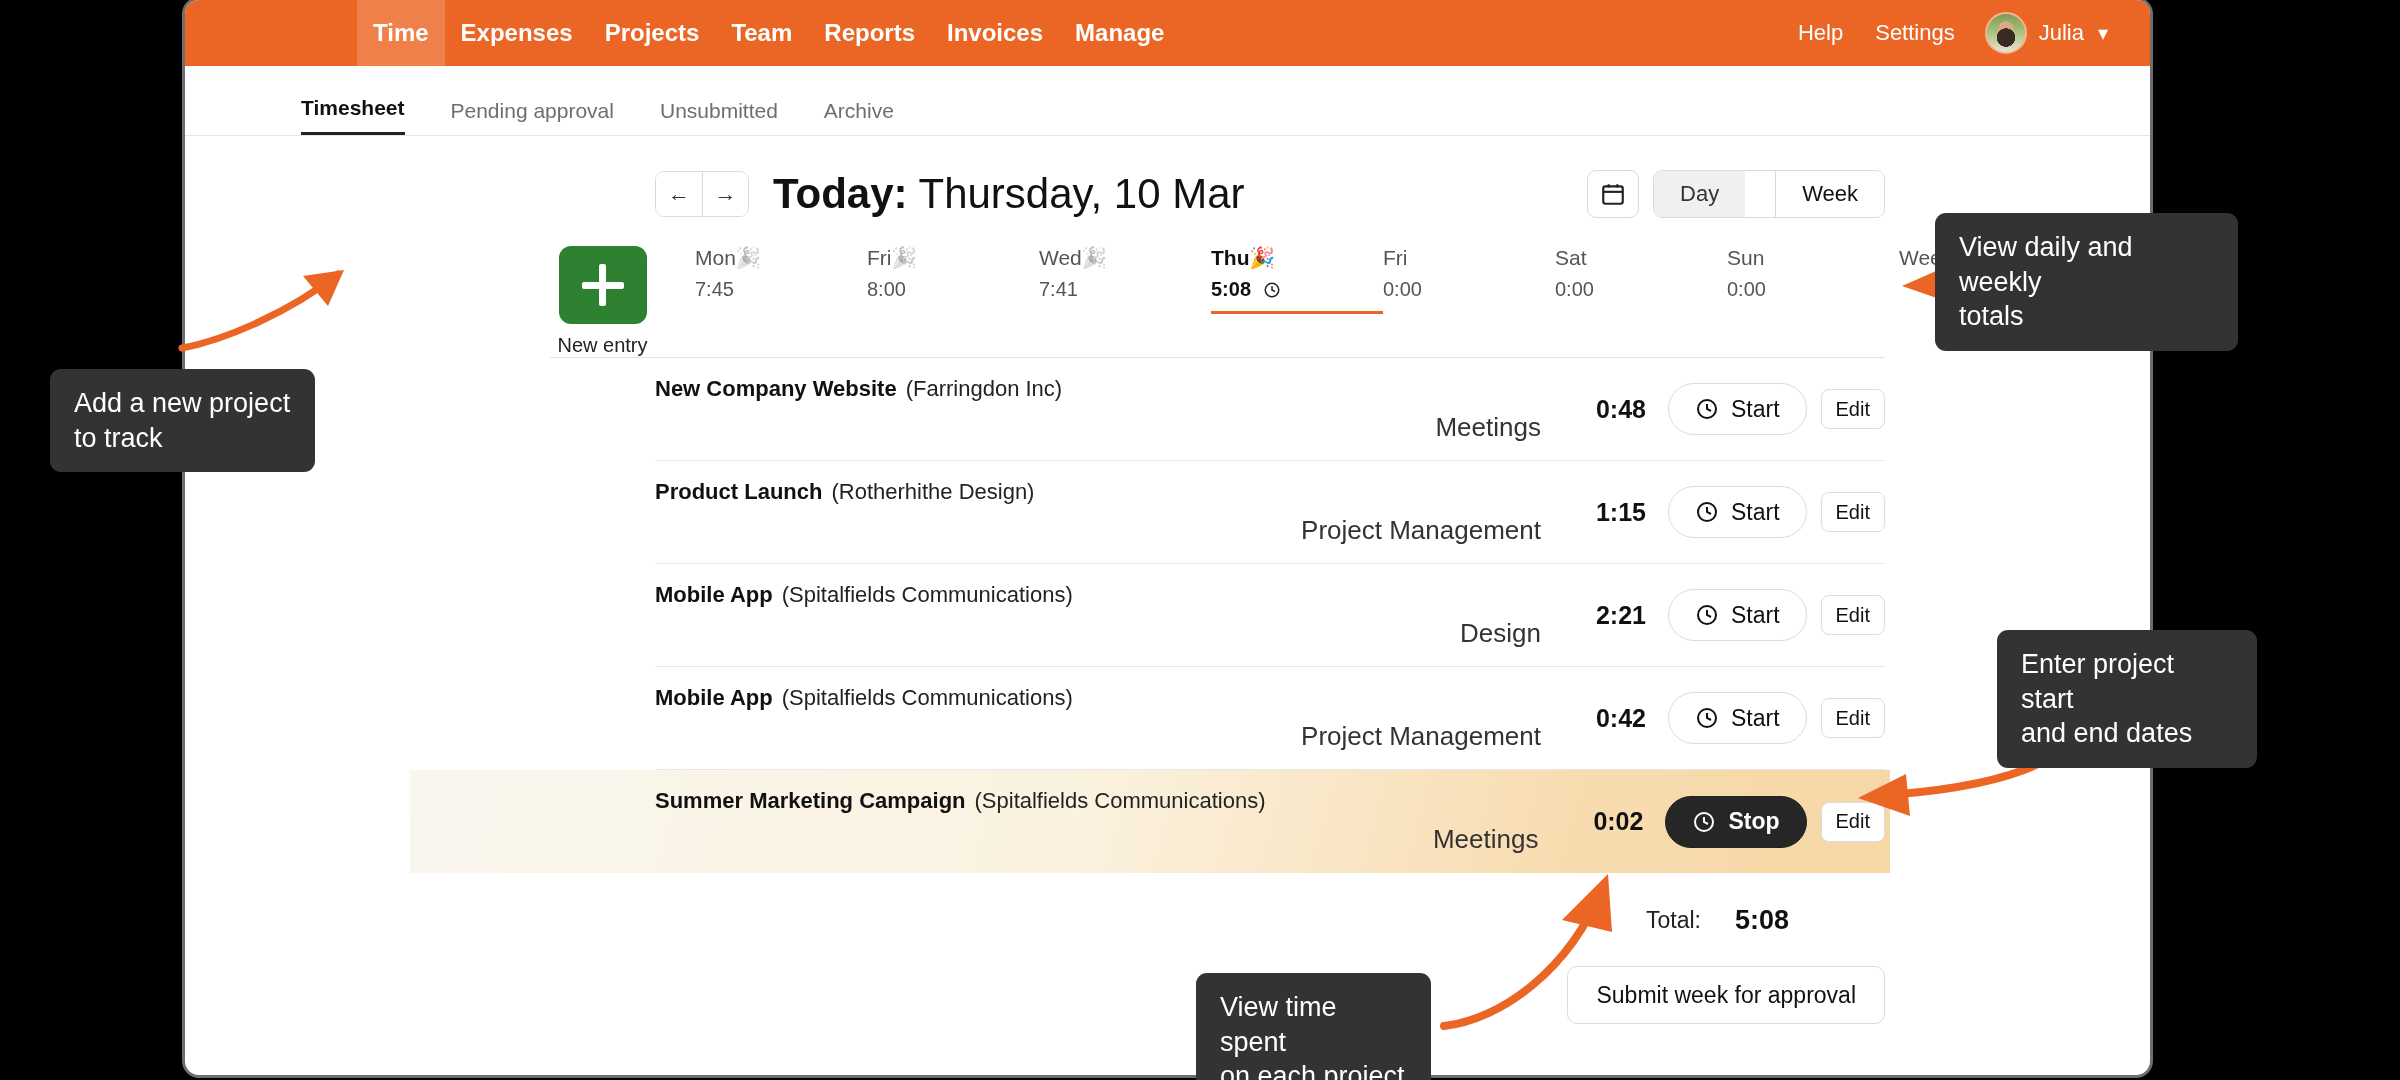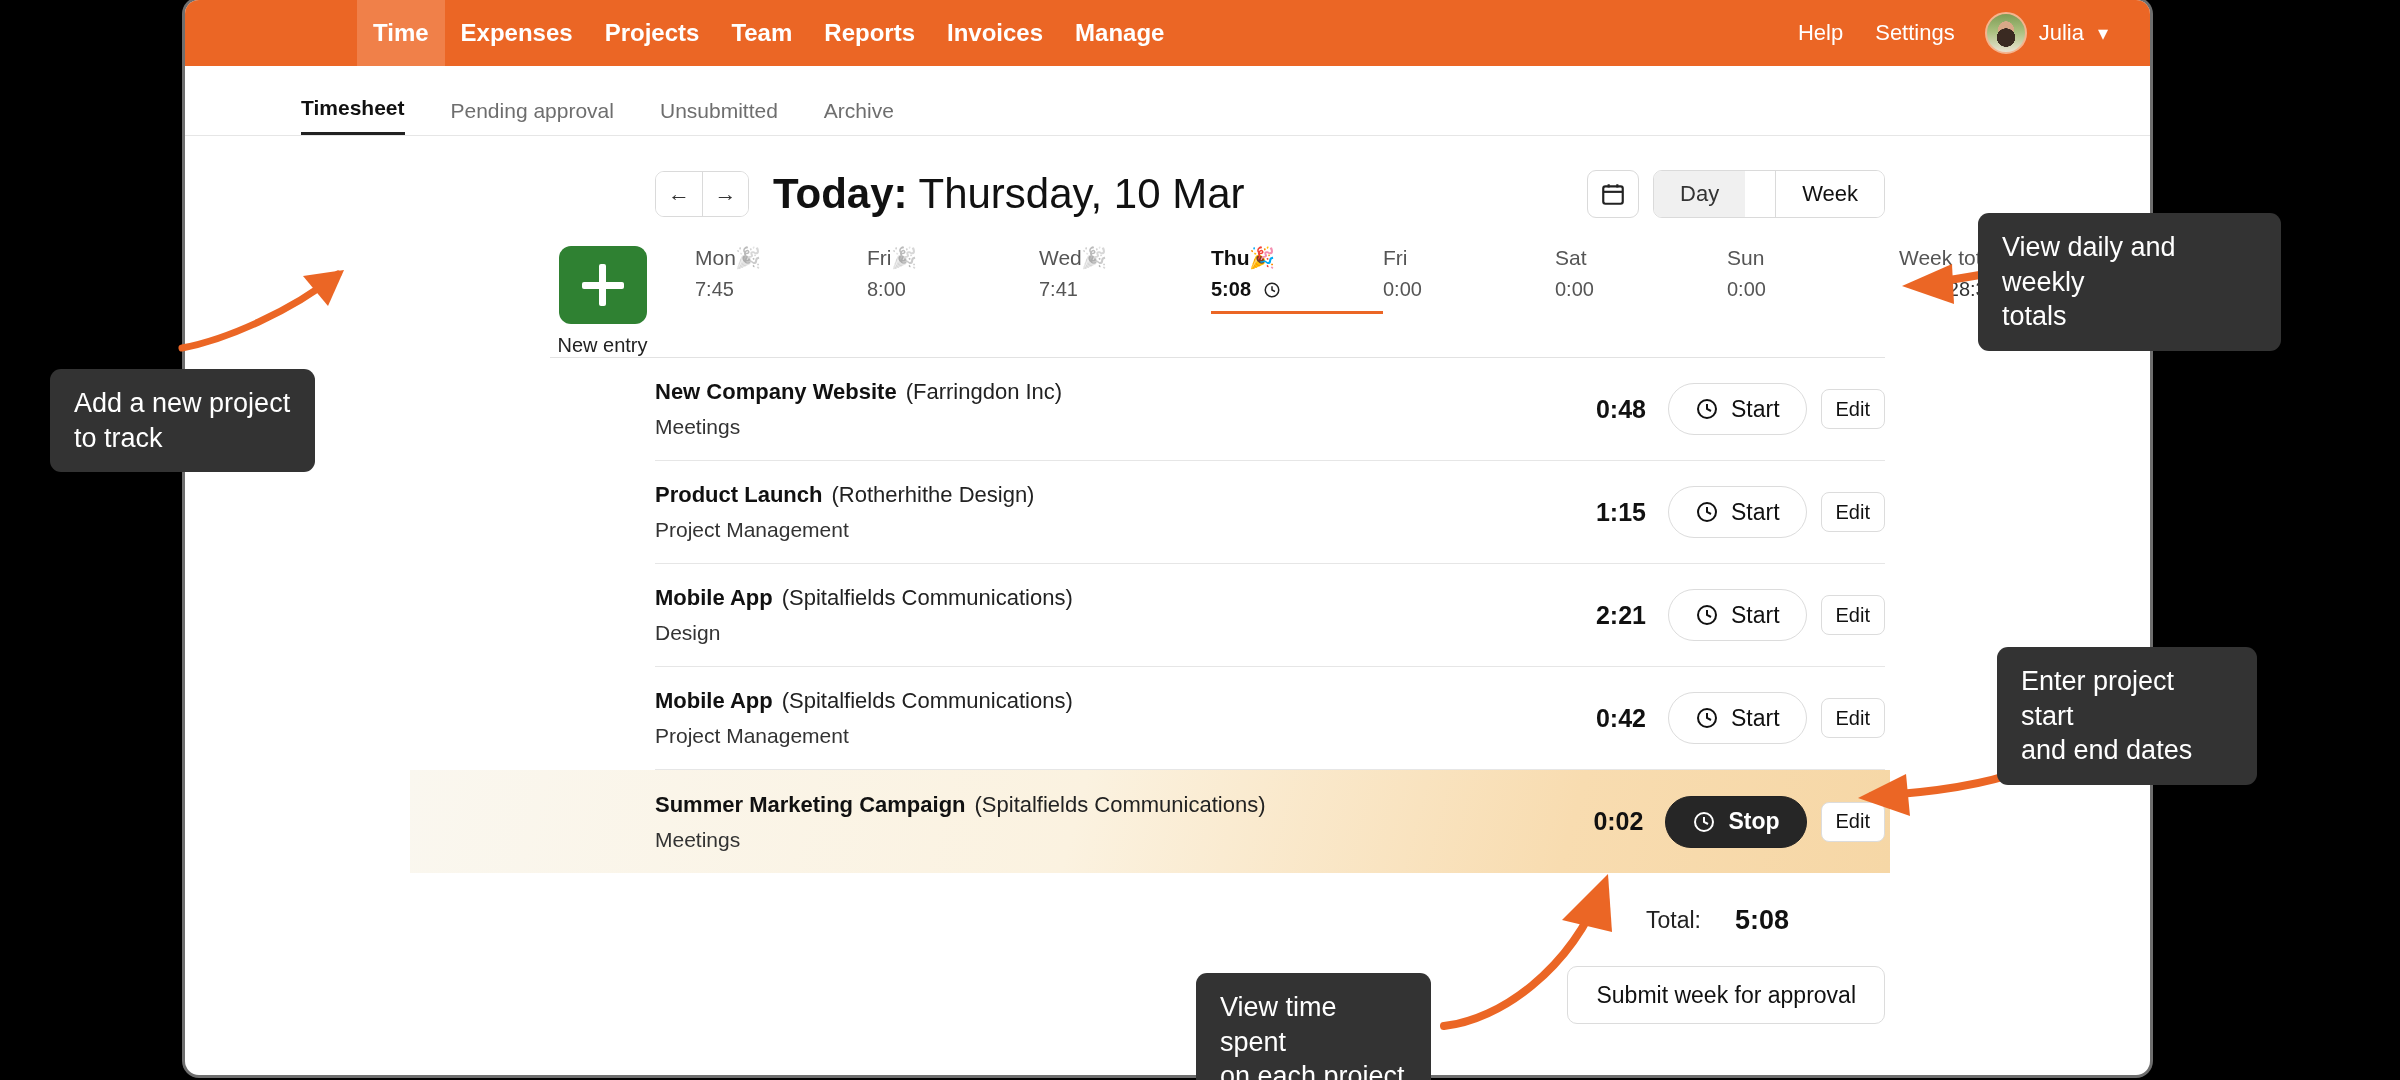--- a/index.html
+++ b/index.html
@@ -140,21 +140,21 @@
   .entry:last-child { border-bottom: none; }
   .entry.running {
     background: linear-gradient(105deg, #faf7ef 0%, #fbf2e0 45%, #f8dcb0 78%, #f6d7a6 100%);
     margin-left: -245px; padding-left: 245px; margin-right: -5px; padding-right: 5px;
     border-bottom: none;
   }
   .entry-info { flex: 1; min-width: 0; }
   .e-line1 { font-size: 22px; color: #111; white-space: nowrap; }
   .e-line1 .pname { font-weight: bold; }
   .e-line1 .client { color: #222; margin-left: 9px; }
-  .e-line2 { font-size: 21px; color: #333; margin-top: 10px; white-space: nowrap; }
+  .e-line2 { font-size: 26px; color: #333; margin-top: 10px; white-space: nowrap; text-align: right; }
   .e-dur { font-size: 25px; font-weight: bold; color: #111; width: 105px; text-align: right; margin-right: 22px; }
   .btn-start {
     display: flex; align-items: center; gap: 12px;
     border: 1px solid #dcdcdc; border-radius: 26px; background: #fff;
     height: 52px; padding: 0 26px; font-size: 23px; color: #111; cursor: pointer;
   }
   .btn-stop {
     display: flex; align-items: center; gap: 12px;
     border: 1px solid #222; border-radius: 26px; background: #262626;
     height: 52px; padding: 0 26px; font-size: 23px; color: #fff; font-weight: bold; cursor: pointer;
@@ -426,25 +426,25 @@
   <svg class="ann-arrow" style="left:1850px; top:700px; width:250px; height:140px;" viewBox="0 0 250 140">
     <path d="M238 22 C 215 60, 160 88, 22 96" stroke="#eb6625" stroke-width="8" fill="none" stroke-linecap="round"></path>
     <path d="M56 74 L8 98 L60 116 Z" fill="#eb6625"></path>
   </svg>
 
   <svg class="ann-arrow" style="left:1430px; top:860px; width:220px; height:180px;" viewBox="0 0 220 180">
     <path d="M14 166 C 70 160, 140 110, 172 28" stroke="#eb6625" stroke-width="8" fill="none" stroke-linecap="round"></path>
     <path d="M132 60 L178 14 L182 72 Z" fill="#eb6625"></path>
   </svg>
 
-  <div class="callout" style="left:1978px; top:213px; width:303px;">View daily and weekly
+  <div class="callout" style="left:1935px; top:213px; width:303px;">View daily and weekly
 totals</div>
 
   <div class="callout" style="left:50px; top:369px; width:265px;">Add a new project
 to track</div>
 
-  <div class="callout" style="left:1997px; top:647px; width:260px;">Enter project start
+  <div class="callout" style="left:1997px; top:630px; width:260px;">Enter project start
 and end dates</div>
 
   <div class="callout" style="left:1196px; top:973px; width:235px;">View time spent
 on each project</div>
 
 </div>
 
 </body></html>

